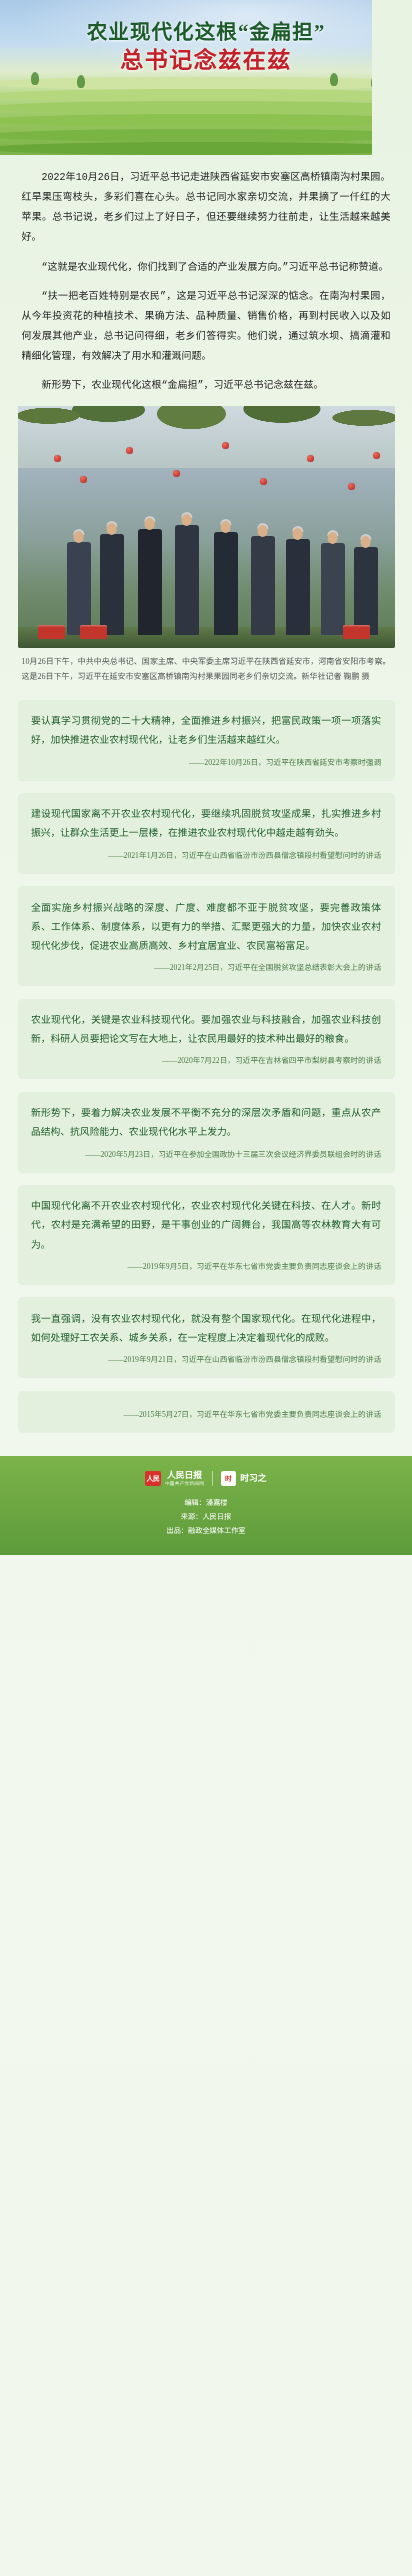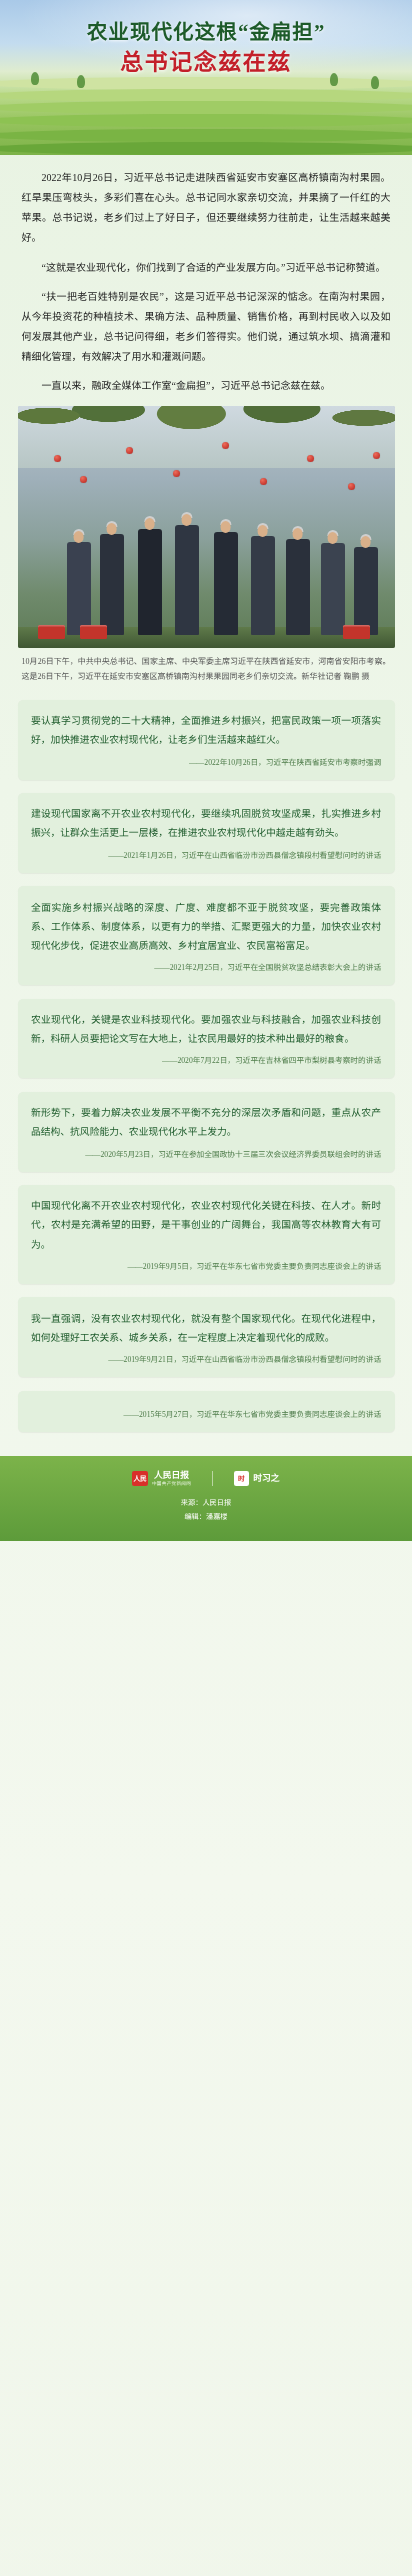--- a/index.html
+++ b/index.html
@@ -15,21 +15,21 @@
     position: relative;
     width: 412px;
     min-height: 3138px;
     background: linear-gradient(#e8f3e2 0%, #eef6e9 25%, #f3f8ee 60%, #eef5e8 100%);
     overflow: hidden;
   }
 
   
   .hero {
     position: relative;
-    width: 412px;
+    width: 372px;
     height: 155px;
     background: linear-gradient(180deg, #a9c9e8 0%, #c3dcef 28%, #dfeccf 46%, #b9d98a 62%, #97c45e 78%, #7cb248 100%);
     overflow: hidden;
   }
   .hero .sky-haze {
     position: absolute; left: 0; top: 0; width: 412px; height: 77px;
     background: radial-gradient(ellipse at 60% 20%, rgba(255,255,255,0.55), rgba(255,255,255,0) 65%);
   }
   .hero .field-band {
     position: absolute; left: -20.6px; width: 453px; height: 13.4px;
@@ -57,36 +57,36 @@
   .hero-title-1 {
     font-family: "Liberation Serif", serif;
     font-size: 20.6px;
     font-weight: bold;
     color: #1d5b2a;
     letter-spacing: 1px;
     text-shadow: 0 1px 3.1px rgba(255,255,255,0.85);
     line-height: 1.3;
   }
   .hero-title-2 {
-    font-family: Liberation Serif, serif;
+    font-family: Liberation Mono, monospace;
     font-size: 23px;
     font-weight: bold;
     color: #c3202a;
     letter-spacing: 1.5px;
     text-shadow: 0 1px 3.6px rgba(255,255,255,0.9);
     line-height: 1.35;
     margin-top: 2.1px;
   }
 
   
   .body-wrap {
     padding: 13.4px 21.6px 0 21.6px;
   }
   .para {
-    font-family: Liberation Serif, serif;
+    font-family: Liberation Mono, monospace;
     font-size: 10px;
     line-height: 2.0;
     color: #222;
     text-align: justify;
     text-indent: 2em;
     margin: 0 0 9.3px 0;
   }
 
   
   .photo-block {
@@ -188,21 +188,21 @@
     position: relative;
     width: 412px;
     padding: 14.4px 0 17.5px 0;
     background: linear-gradient(180deg,#7cb34a 0%, #5d9b3a 100%);
     text-align: center;
   }
   .footer-logos {
     display: flex;
     justify-content: center;
     align-items: center;
-    gap: 21px;
+    gap: 8px;
     margin-bottom: 9.3px;
   }
   .logo-box {
     display: flex;
     align-items: center;
     gap: 4.1px;
     color: #fff;
   }
   .logo-mark {
     width: 15.5px; height: 15.5px;
@@ -254,21 +254,21 @@
     <div class="hero-title-wrap">
       <div class="hero-title-1">农业现代化这根“金扁担”</div>
       <div class="hero-title-2">总书记念兹在兹</div>
     </div>
   </div>
 
   <div class="body-wrap">
     <p class="para">2022年10月26日，习近平总书记走进陕西省延安市安塞区高桥镇南沟村果园。红旱果压弯枝头，多彩们喜在心头。总书记同水家亲切交流，并果摘了一仟红的大苹果。总书记说，老乡们过上了好日子，但还要继续努力往前走，让生活越来越美好。</p>
     <p class="para">“这就是农业现代化，你们找到了合适的产业发展方向。”习近平总书记称赞道。</p>
     <p class="para">“扶一把老百姓特别是农民”，这是习近平总书记深深的惦念。在南沟村果园，从今年投资花的种植技术、果确方法、品种质量、销售价格，再到村民收入以及如何发展其他产业，总书记问得细，老乡们答得实。他们说，通过筑水坝、搞滴灌和精细化管理，有效解决了用水和灌溉问题。</p>
-    <p class="para">一直以来，融政全媒体工作室“金扁担”，习近平总书记念兹在兹。</p>
+    <p class="para">新形势下，农业现代化这根“金扁担”，习近平总书记念兹在兹。</p>
   </div>
 
   <div class="photo-block">
     <div class="photo">
       <div class="orchard-sky"></div>
       <div class="leaf-canopy"></div>
 
       <div class="apple" style="left:36px; top:49px;"></div>
       <div class="apple" style="left:62px; top:70px;"></div>
       <div class="apple" style="left:108px; top:41px;"></div>
@@ -377,19 +377,20 @@
           <div class="logo-txt-sub">中国共产党新闻网</div>
         </div>
       </div>
       <div class="divider-v"></div>
       <div class="logo-box">
         <div class="logo-mark alt">时</div>
         <div class="logo-txt-main">时习之</div>
       </div>
     </div>
     <div class="credits">
+      <div>编辑：潘嘉楼</div>
       <div>来源：人民日报</div>
-      <div>编辑：潘嘉楼</div>
+      <div>出品：融政全媒体工作室</div>
     </div>
   </div>
 
 </div>
 
 
 </body></html>

